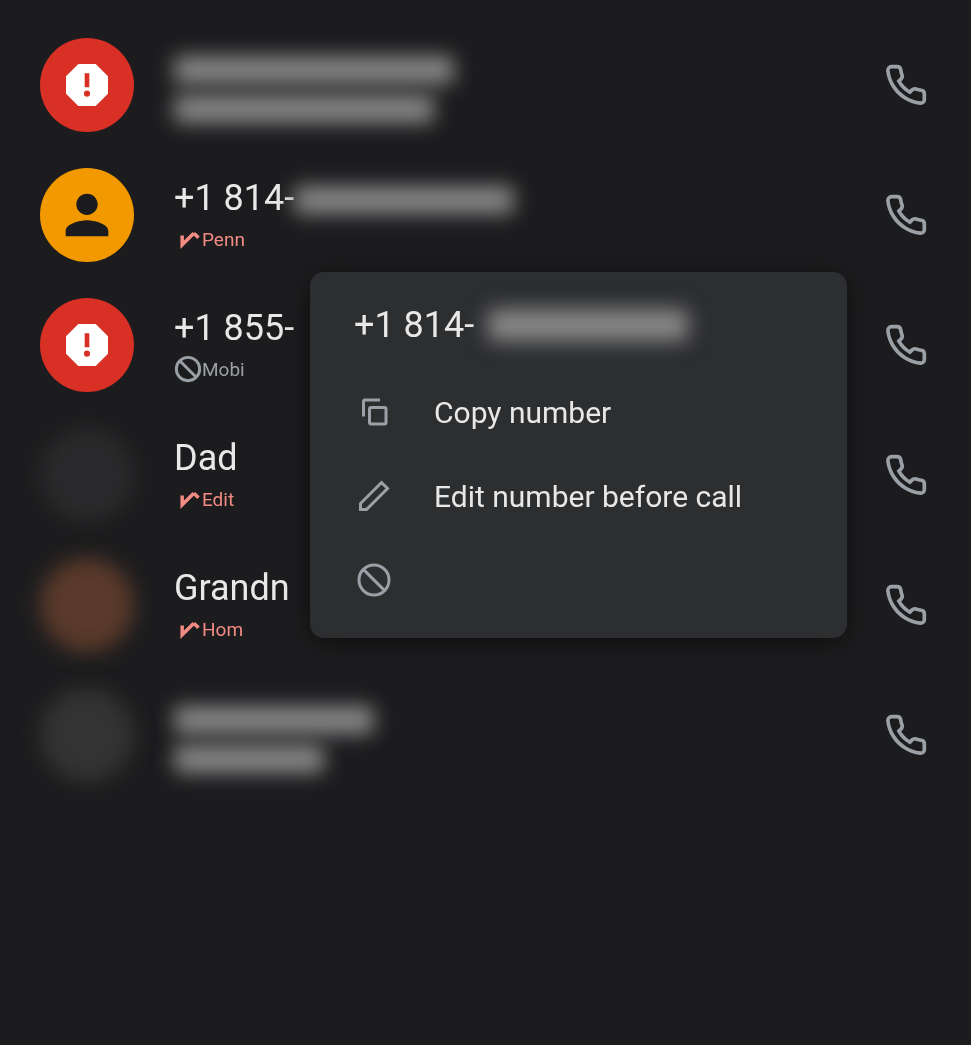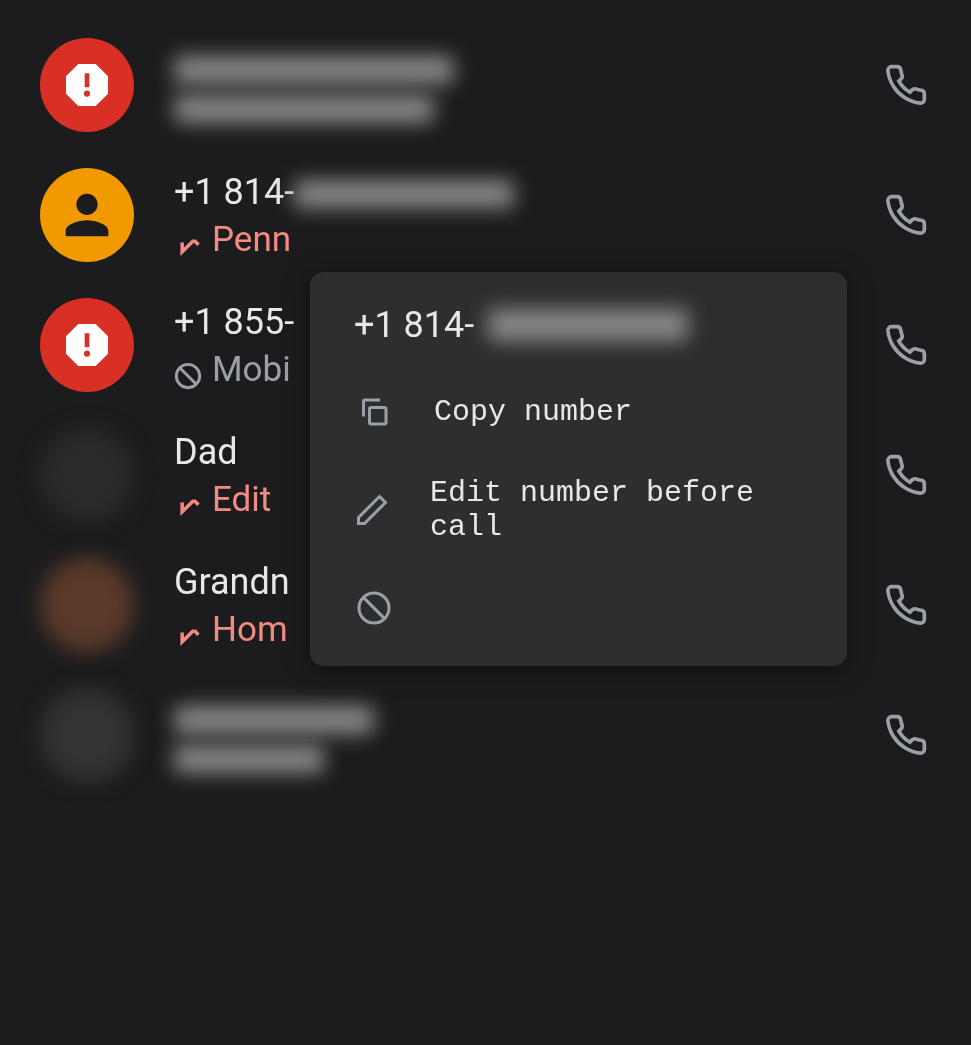--- a/index.html
+++ b/index.html
@@ -39,24 +39,23 @@
     .avatar-blur2 { background: #5a3a2a; filter: blur(10px); }
     .avatar-blur3 { background: #333; filter: blur(10px); }
     .row-text { flex: 1; min-width: 0; }
     .row-title {
       font-size: 36px;
       color: #e8e8e8;
       margin-bottom: 6px;
       white-space: nowrap;
     }
     .row-sub {
-      font-size: 35px;
-      display: flex;
-      align-items: flex-end;
-      gap: 10px;
+      font-size: 19px;
+      display: flex;
+      align-items: center;
       white-space: nowrap;
     }
     .missed { color: #f28b82; }
     .muted { color: #9aa0a6; }
     .phone-btn {
       width: 50px;
       height: 50px;
       color: #9aa0a6;
       display: flex;
       align-items: center;
@@ -92,21 +91,20 @@
       display: flex;
       align-items: center;
       gap: 14px;
     }
     .menu-item {
       display: flex;
       align-items: center;
       padding: 22px 44px;
       cursor: pointer;
       gap: 40px;
-      font-family: Liberation Mono, monospace;
     }
     .menu-icon {
       width: 40px;
       height: 40px;
       color: #9aa0a6;
       display: flex;
       align-items: center;
       justify-content: center;
     }
     .menu-label {

